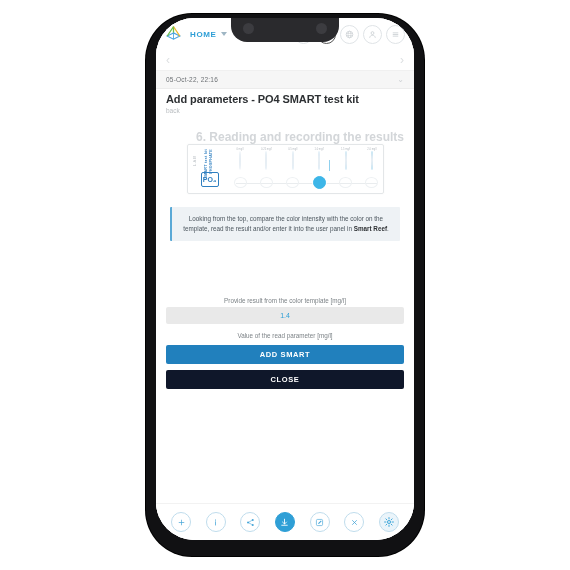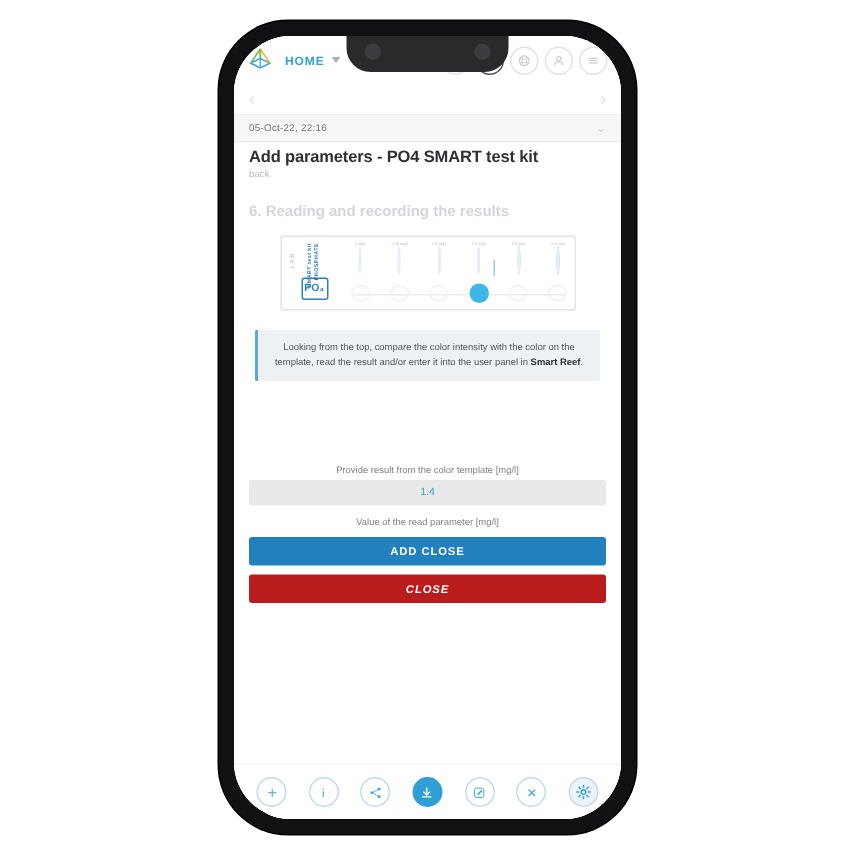--- a/index.html
+++ b/index.html
@@ -12,21 +12,21 @@
   
   .stage{position:relative;width:570px;height:570px;}
   .phone{
     position:absolute;left:146px;top:14px;
     width:278px;height:542px;
     background:#111113;
     border-radius:46px;
     box-shadow:0 0 0 1px #000;
   }
   .phone-inner{
-    position:absolute;left:10px;top:10px;
+    position:absolute;left:10px;top:4px;
     width:258px;height:522px;
     background:#ffffff;
     border-radius:38px;
     overflow:hidden;
   }
   .notch{
     position:absolute;left:50%;top:-2px;transform:translateX(-50%);
     width:108px;height:26px;background:#2a2a2d;
     border-bottom-left-radius:16px;border-bottom-right-radius:16px;
     z-index:40;
@@ -80,22 +80,22 @@
   .datebar .cd{margin-left:auto;color:#cfd3d6;font-size:8px;}
 
   .content{flex:1 1 auto;overflow:hidden;padding:0 10px;background:#fff;position:relative;}
 
   .page-title{
     font-size:11px;font-weight:bold;color:#2d3033;margin:4px 0 0 0;letter-spacing:-.1px;
   }
   .back-link{font-size:6.5px;color:#b9bdc0;margin-top:2px;}
 
   .section-title{
-    text-align:left;font-size:10px;font-weight:bold;color:#d3d6d9;
-    margin:16px 0 10px 0;
+    text-align:right;font-size:12px;font-weight:bold;color:#d3d6d9;
+    margin:16px 0 0 0;
   }
 
   
   .card-wrap{display:flex;justify-content:center;}
   .testcard{
     width:195px;height:48px;background:#fff;border:1px solid #e3e6e8;
     border-radius:2px;display:flex;align-items:stretch;overflow:hidden;
     box-shadow:0 0 2px rgba(0,0,0,.04);
   }
   .tc-left{width:42px;flex:0 0 auto;position:relative;border-right:0px;}
@@ -158,21 +158,21 @@
     font-size:7px;color:#2f9fd6;margin-bottom:8px;
   }
   .f-field.strong{font-weight:bold;font-size:7.5px;}
 
   .btn{
     height:19px;border-radius:2px;display:flex;align-items:center;justify-content:center;
     color:#fff;font-size:7.5px;font-weight:bold;letter-spacing:.6px;margin-top:6px;
     cursor:pointer;
   }
   .btn.primary{background:#2180bd;}
-  .btn.danger{background:#b91c1c;font-style:italic;}
+  .btn.danger{background:#0f172a;}
 
   
   .toolbar{
     flex:0 0 auto;height:36px;background:#fff;border-top:1px solid #f2f2f2;
     display:flex;align-items:center;justify-content:space-around;padding:0 8px;
   }
   .tb{
     width:18px;height:18px;border-radius:50%;border:1px solid #bfdcec;
     display:flex;align-items:center;justify-content:center;color:#45a5d8;background:#fff;
   }
@@ -310,21 +310,21 @@
           <div class="infobox">
             <p><span>Looking from the top, compare the color intensity with the color on the template, read the result and/or enter it into the user panel in </span><b>Smart Reef</b><span>.</span></p>
           </div>
 
           <div class="form">
             <div class="f-label">Provide result from the color template [mg/l]</div>
             <div class="f-field">1.4</div>
 
             <div class="f-label">Value of the read parameter  [mg/l]</div>
 
-            <div class="btn primary">ADD CLOSE</div>
+            <div class="btn primary">ADD SMART</div>
             <div class="btn danger">CLOSE</div>
           </div>
 
         </div>
 
         <div class="toolbar">
           <span class="tb">
             <svg viewBox="0 0 20 20" width="11" height="11">
               <path d="M10 5v10M5 10h10" stroke="currentColor" stroke-width="1.3"></path>
             </svg>

